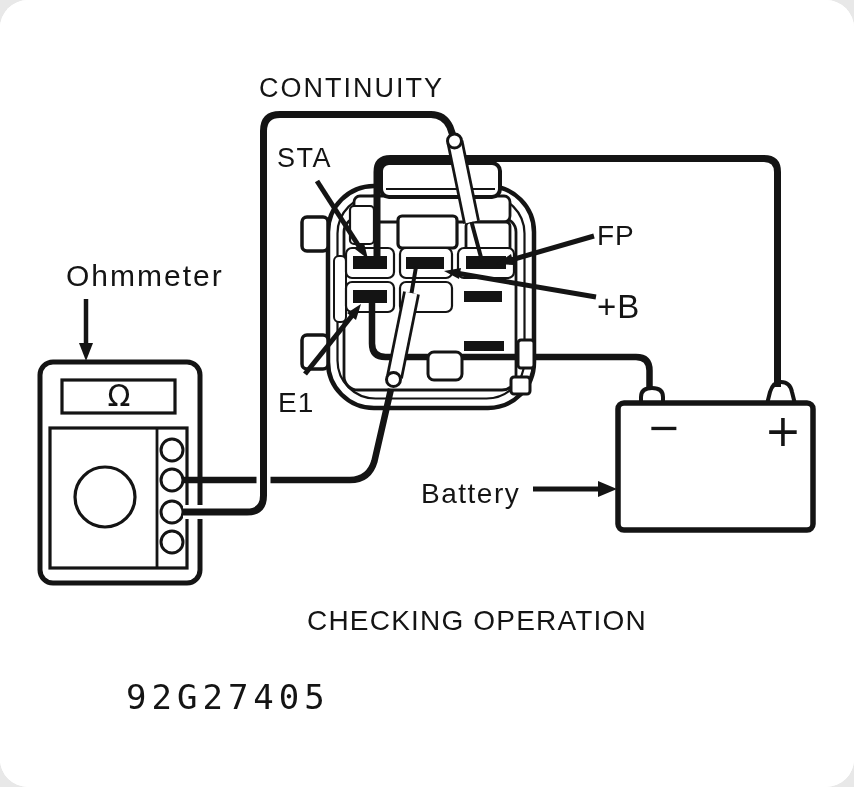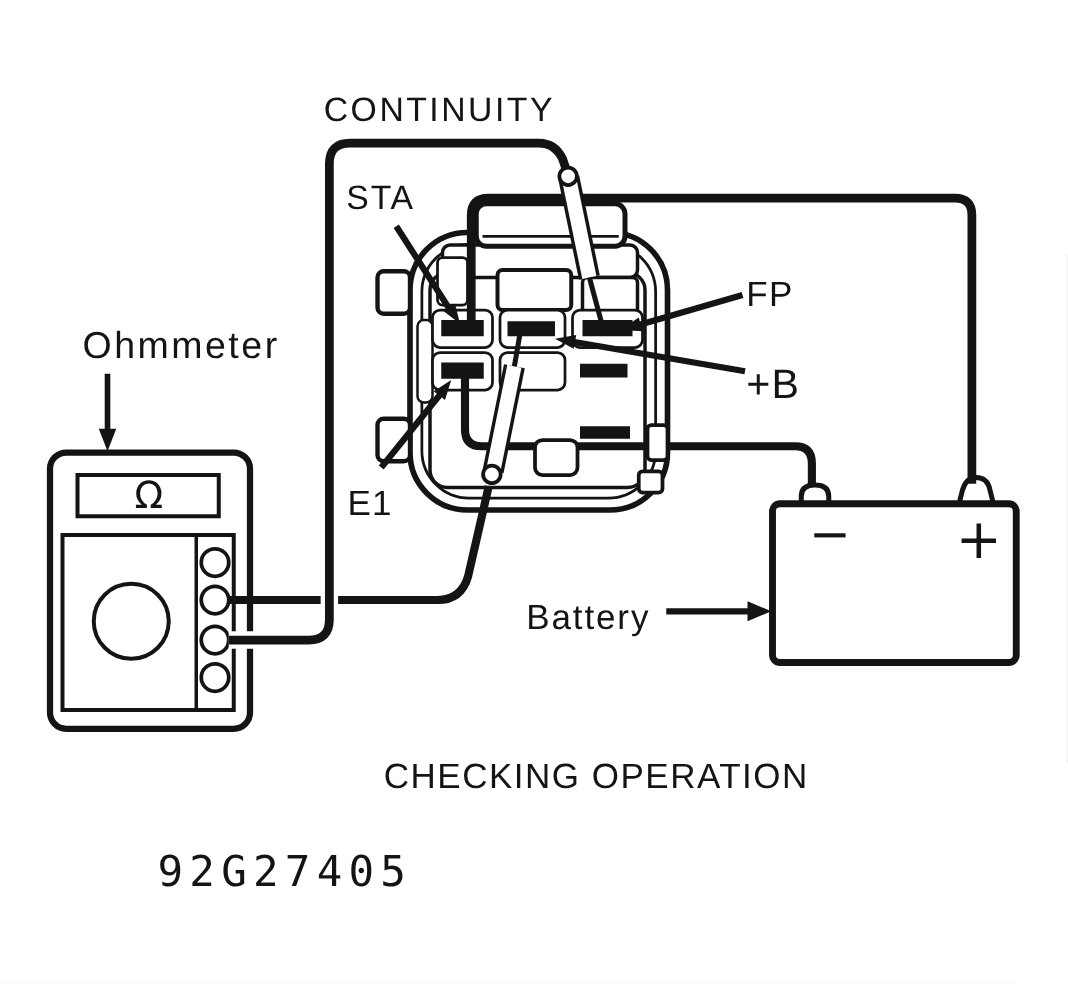--- a/index.html
+++ b/index.html
@@ -1,18 +1,18 @@
 <!DOCTYPE html>
 <html><head>
 <meta charset="utf-8">
 <style>
   html,body{margin:0;padding:0;background:#e8e8e8;}
   .page{
     position:relative;width:854px;height:787px;background:#ffffff;
-    font-family:"Liberation Sans", sans-serif;overflow:hidden;
+    font-family:"Liberation Sans", sans-serif;overflow:hidden;border-radius:28px;
   }
   svg{display:block;}
   text{fill:#141414;}
   .lbl{font-family:"Liberation Sans", sans-serif;font-weight:400;}
   .code{font-family:"DejaVu Sans Mono", monospace;}
   .sym{font-family:"DejaVu Sans", sans-serif;}
 </style>
 </head>
 <body>
 

